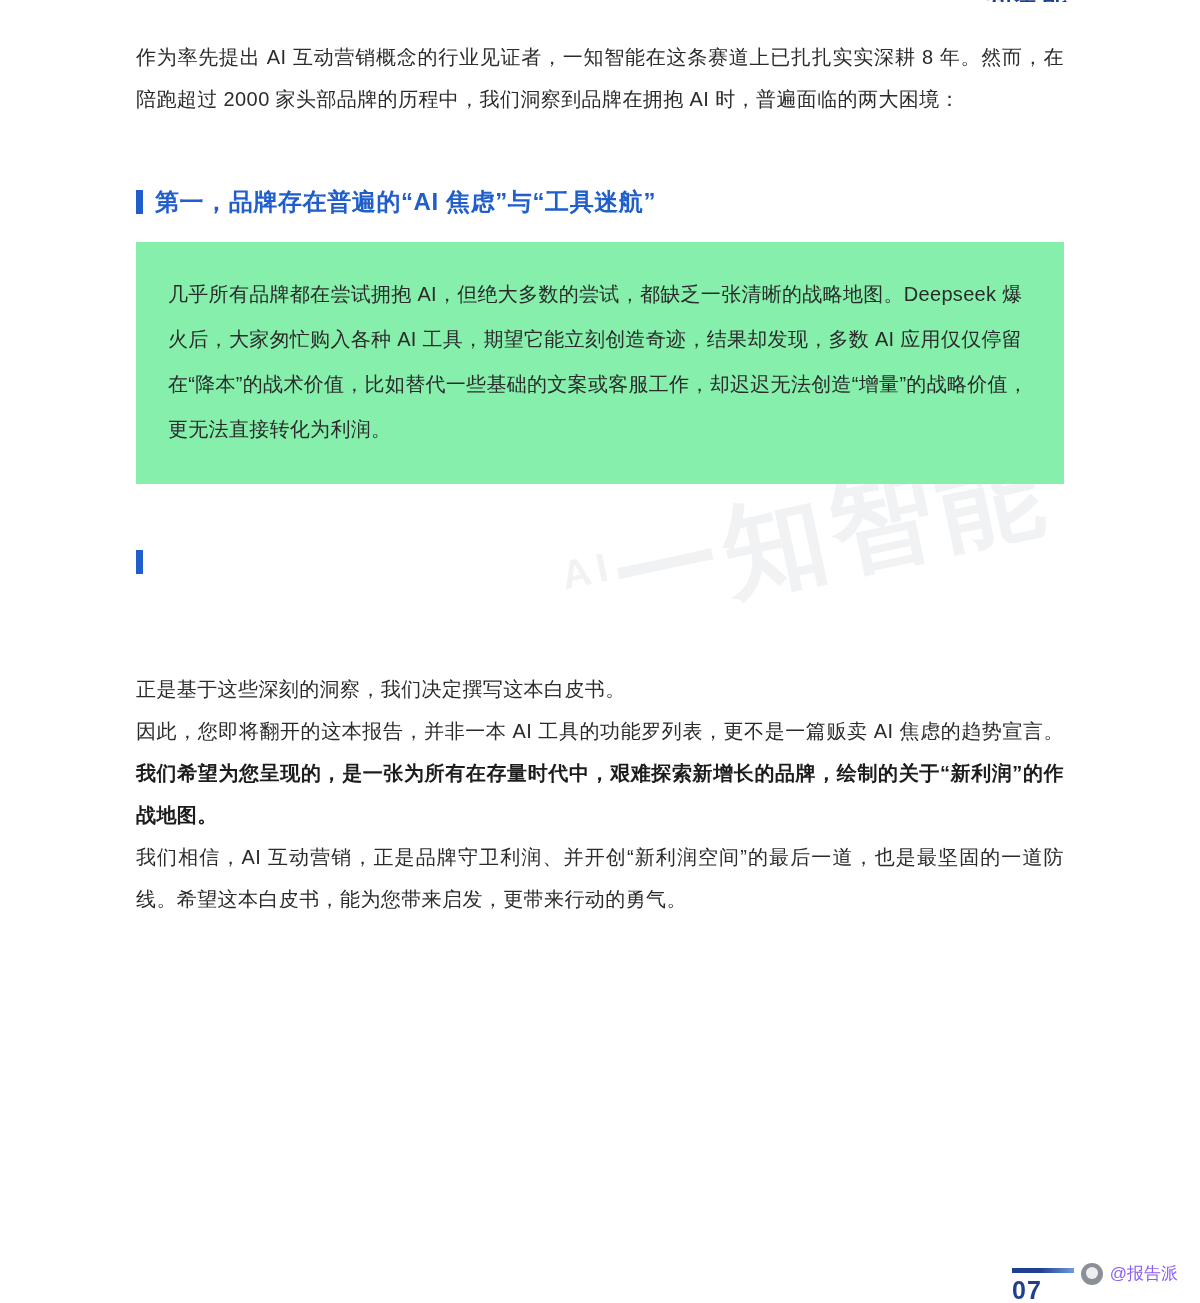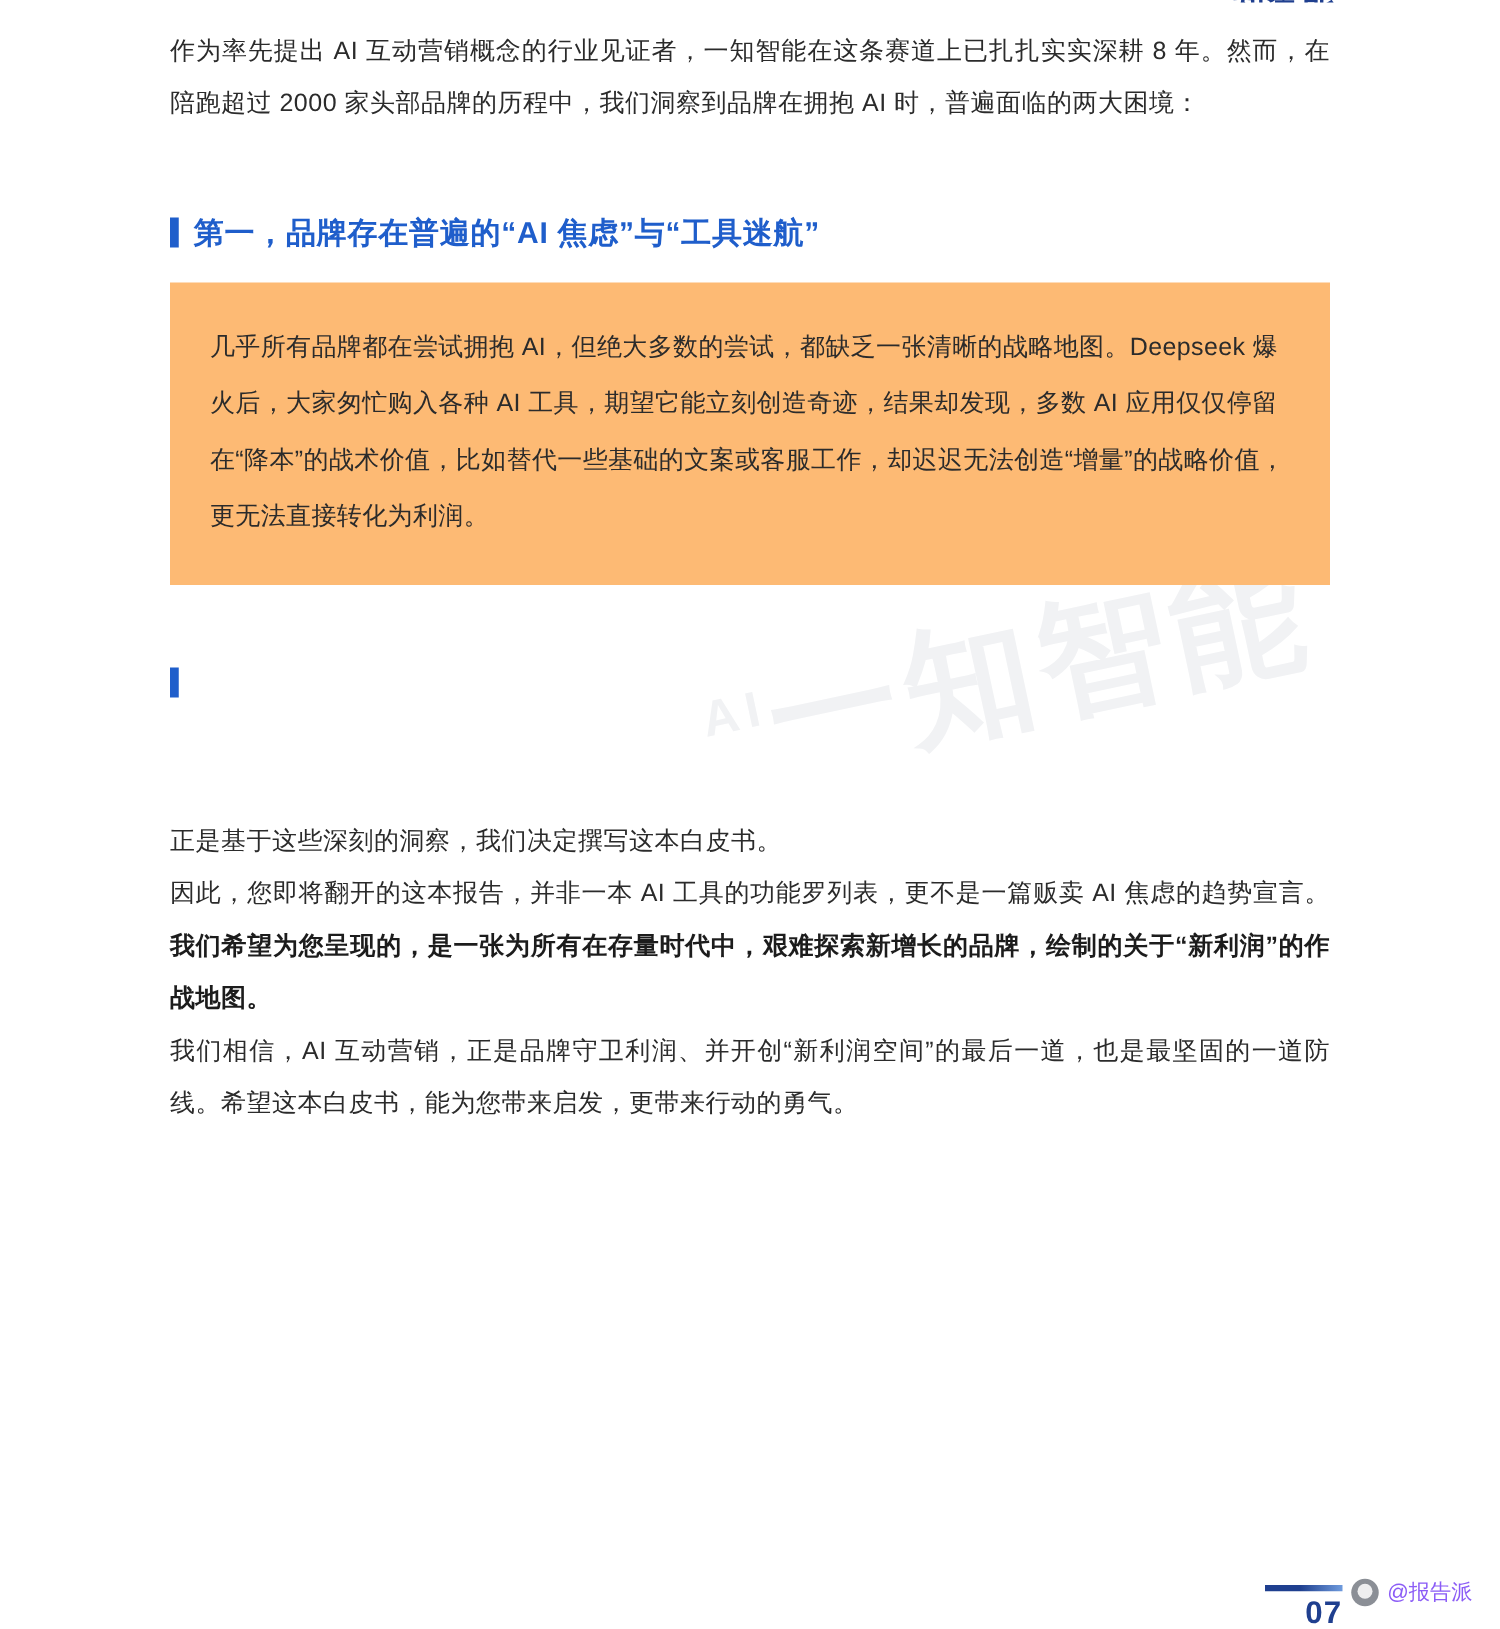--- a/index.html
+++ b/index.html
@@ -65,21 +65,21 @@
   p.body-text {
     font-size: 20px;
     line-height: 42px;
     margin: 0;
     color: #2b2b2b;
     letter-spacing: 0.4px;
     text-align: justify;
   }
 
   .intro {
-    padding-top: 20px;
+    padding-top: 36px;
   }
 
   .section-heading {
     display: flex;
     align-items: center;
     margin-top: 66px;
     margin-bottom: 24px;
   }
   .section-heading .bar {
     width: 7px;
@@ -89,21 +89,21 @@
     flex: none;
   }
   .section-heading .htext {
     font-size: 24px;
     font-weight: bold;
     color: #1f5ecb;
     letter-spacing: 0.6px;
   }
 
   .callout {
-    background: #fdba74;
+    background: #86efac;
     padding: 30px 32px 32px 32px;
     box-sizing: border-box;
   }
   .callout p {
     font-size: 20px;
     line-height: 45px;
     margin: 0;
     color: #2b2b2b;
     letter-spacing: 0.3px;
   }
@@ -120,21 +120,21 @@
   .bold-inline {
     font-weight: bold;
     color: #1c1c1c;
   }
 
   
   .page-number-wrap {
     position: absolute;
     right: 126px;
     bottom: 0px;
-    text-align: right;
+    text-align: left;
     z-index: 3;
   }
   .page-number-rule {
     width: 62px;
     height: 5px;
     background: linear-gradient(to right, #1f3f8f 0%, #1f3f8f 45%, #6f9bdd 100%);
     margin-bottom: 4px;
   }
   .page-number {
     font-size: 25px;

